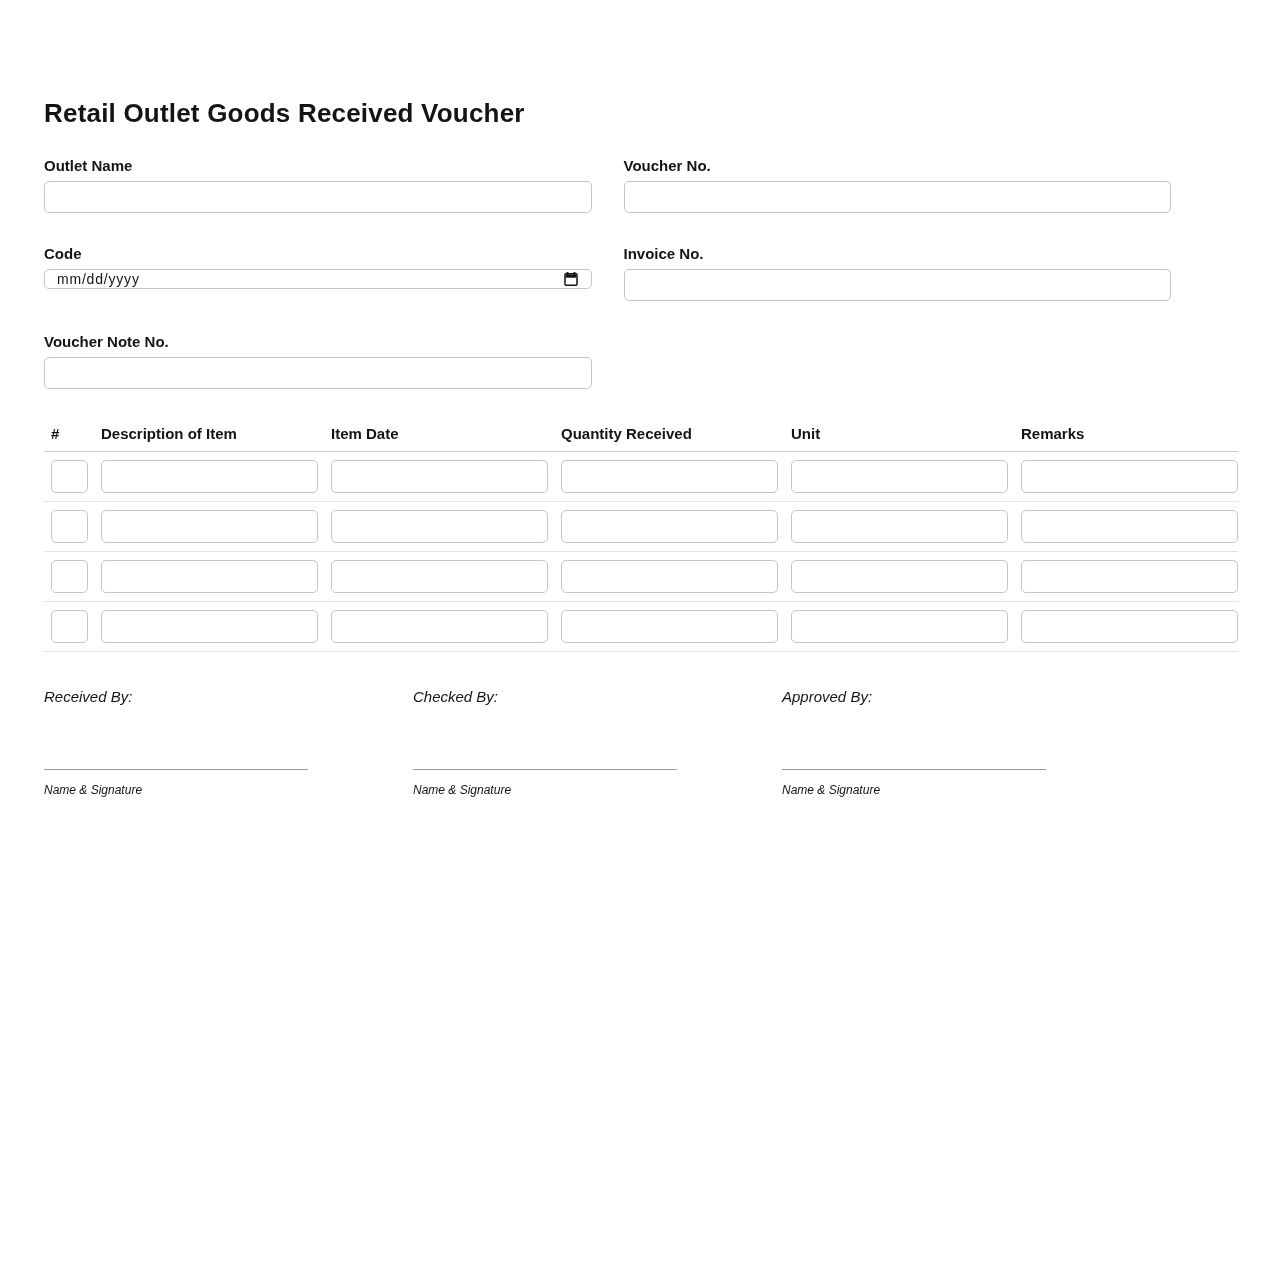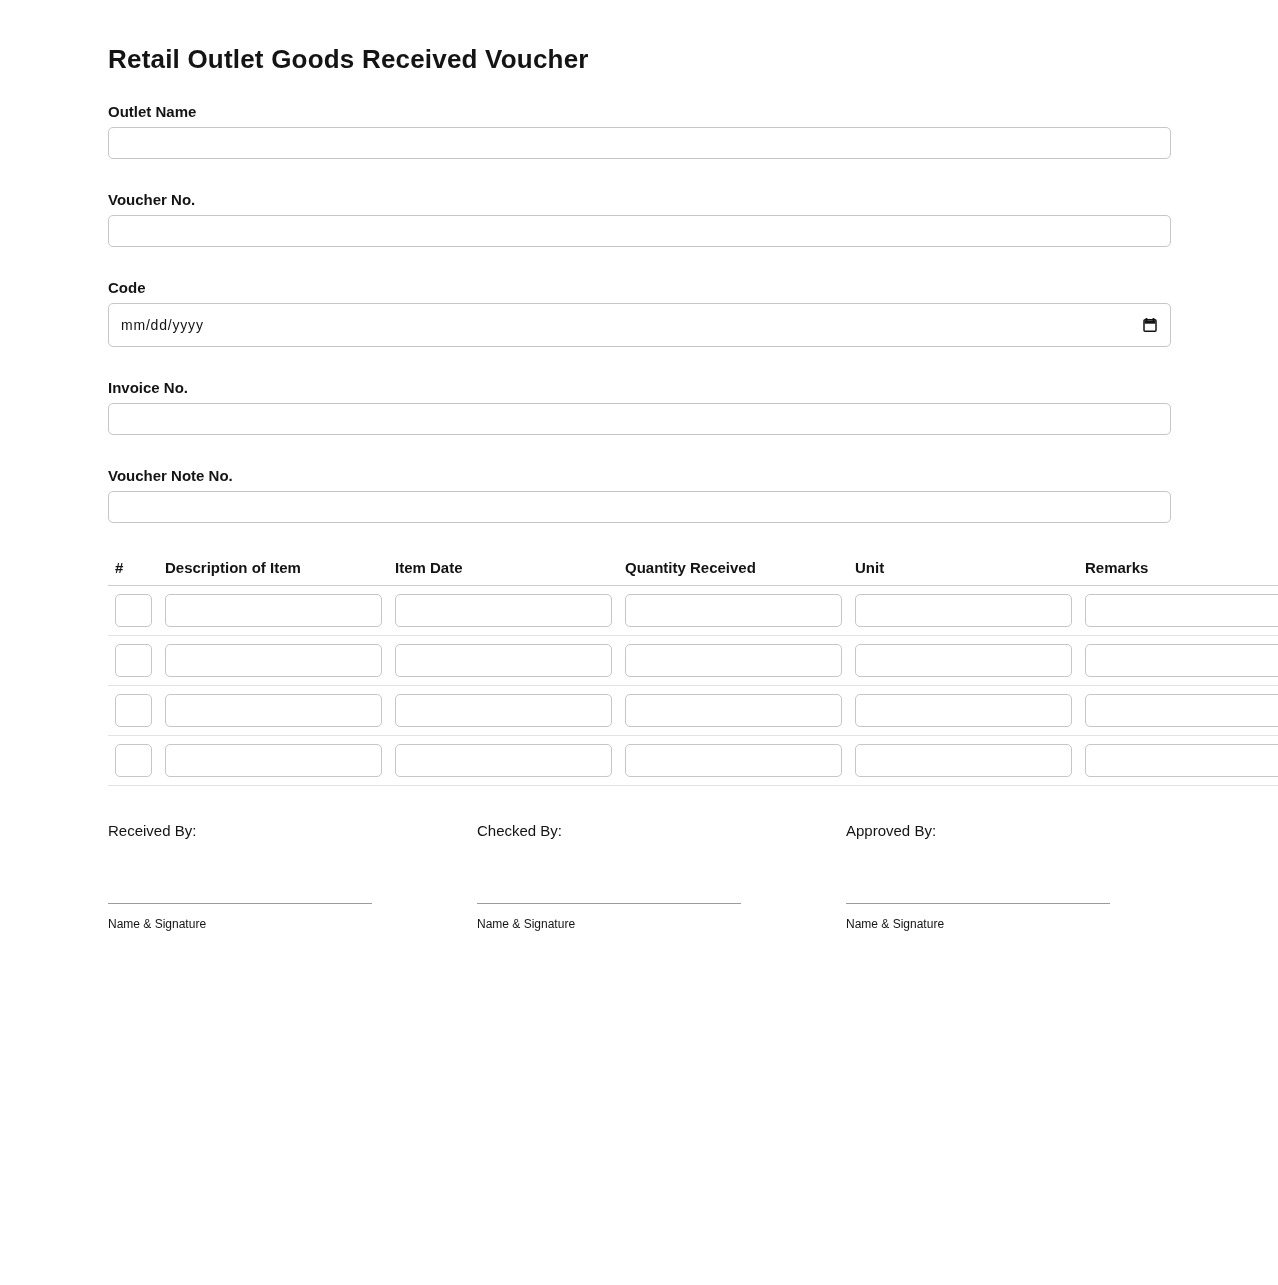--- a/index.html
+++ b/index.html
@@ -12,35 +12,35 @@
   }
   * { box-sizing: border-box; margin: 0; padding: 0; }
   html, body {
     width: 1278px; height: 1285px;
     background: var(--background);
     overflow: hidden;
     font-family: "Liberation Sans", "DejaVu Sans", sans-serif;
     color: var(--text);
   }
   .container {
-    margin-left: 108px;
+    margin-left: 44px;
     margin-right: 107px;
-    padding-top: 44px;
+    padding-top: 98px;
   }
   .page-title {
     font-size: 26px;
     font-weight: 700;
     line-height: 31px;
     letter-spacing: 0.2px;
   }
   
   .form-grid {
     margin-top: 28px;
     display: grid;
-    grid-template-columns: repeat(1, 1fr);
+    grid-template-columns: repeat(2, 1fr);
     column-gap: 26px;
     row-gap: 22px;
     gap: 32px;
   }
   .field-label {
     display: block;
     font-size: 15px;
     font-weight: 700;
     line-height: 18px;
     margin-bottom: 6px;
@@ -54,21 +54,21 @@
     font-family: inherit;
     font-size: 14px;
     padding: 0 10px;
     color: var(--text);
     outline: none;
     display: block;
   }
   .date-field {
     position: relative;
     width: 100%;
-    height: 44px;
+    height: 20px;
     border: 1px solid var(--input-border);
     border-radius: 5px;
     background: #fff;
     display: flex;
     align-items: center;
     padding: 0 12px;
     cursor: default;
   }
   .date-text {
     font-size: 14px;
@@ -127,20 +127,21 @@
     font-size: 14px;
     padding: 0 10px;
     color: var(--text);
     outline: none;
   }
   
   .sig-grid {
     margin-top: 36px;
     display: grid;
     grid-template-columns: repeat(3, 369px);
+    font-style: italic;
   }
   .sig-label {
     font-size: 15px;
     line-height: 18px;
     font-weight: 400;
   }
   .sig-line {
     width: 264px;
     margin-top: 63px;
     border-top: 1px solid var(--signature-line);

